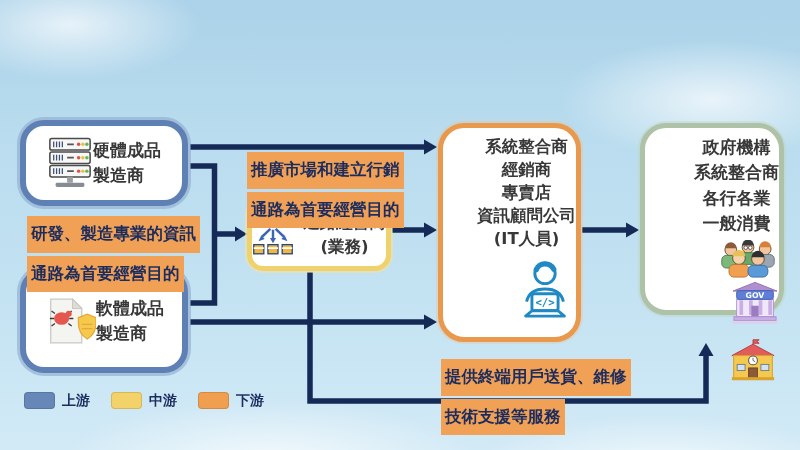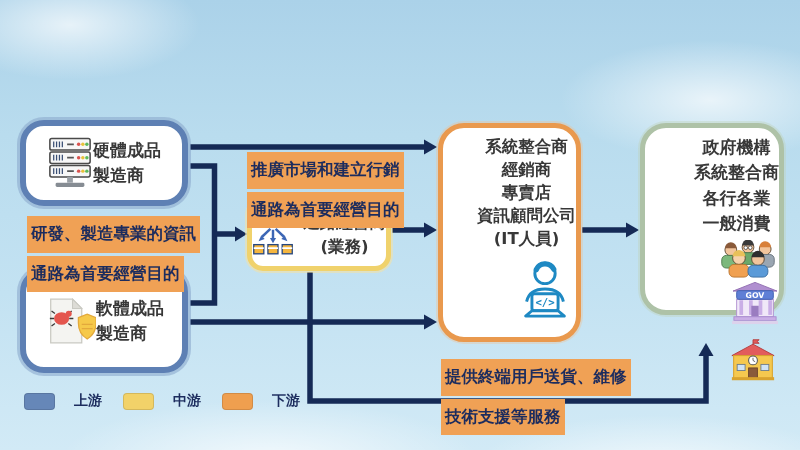--- a/index.html
+++ b/index.html
@@ -27,21 +27,21 @@
   .lbl-ctr{font-size:16.5px;line-height:24px;text-align:center;}
   .lbl-stack{font-size:16.5px;line-height:23px;text-align:center;}
   .lbl-stack4{font-size:17px;line-height:25.5px;text-align:center;}
   .note{position:absolute;}
   .note span{
     display:inline-block;background:#f0a155;color:#1c2c5e;
     font-weight:bold;font-size:16.5px;line-height:1.25;
     padding:8px 4px;margin-bottom:3px;
   }
   .legend{position:absolute;left:24px;top:392px;display:flex;align-items:center;gap:21px;}
-  .legend-item{display:flex;align-items:center;gap:19px;}
+  .legend-item{display:flex;align-items:flex-start;gap:7px;}
   .legend-swatch{width:29px;height:15px;border-radius:4px;border:1px solid rgba(0,0,0,.12);}
   .legend-label{font-size:14px;font-weight:bold;color:#1c2c5e;}
   .iconbox{flex:0 0 auto;display:flex;align-items:center;justify-content:center;}
 </style>
 </head>
 <body>
 
 <div class="stage">
 
   <div class="cloud" style="left:-60px;top:-30px;width:260px;height:110px;"></div>

